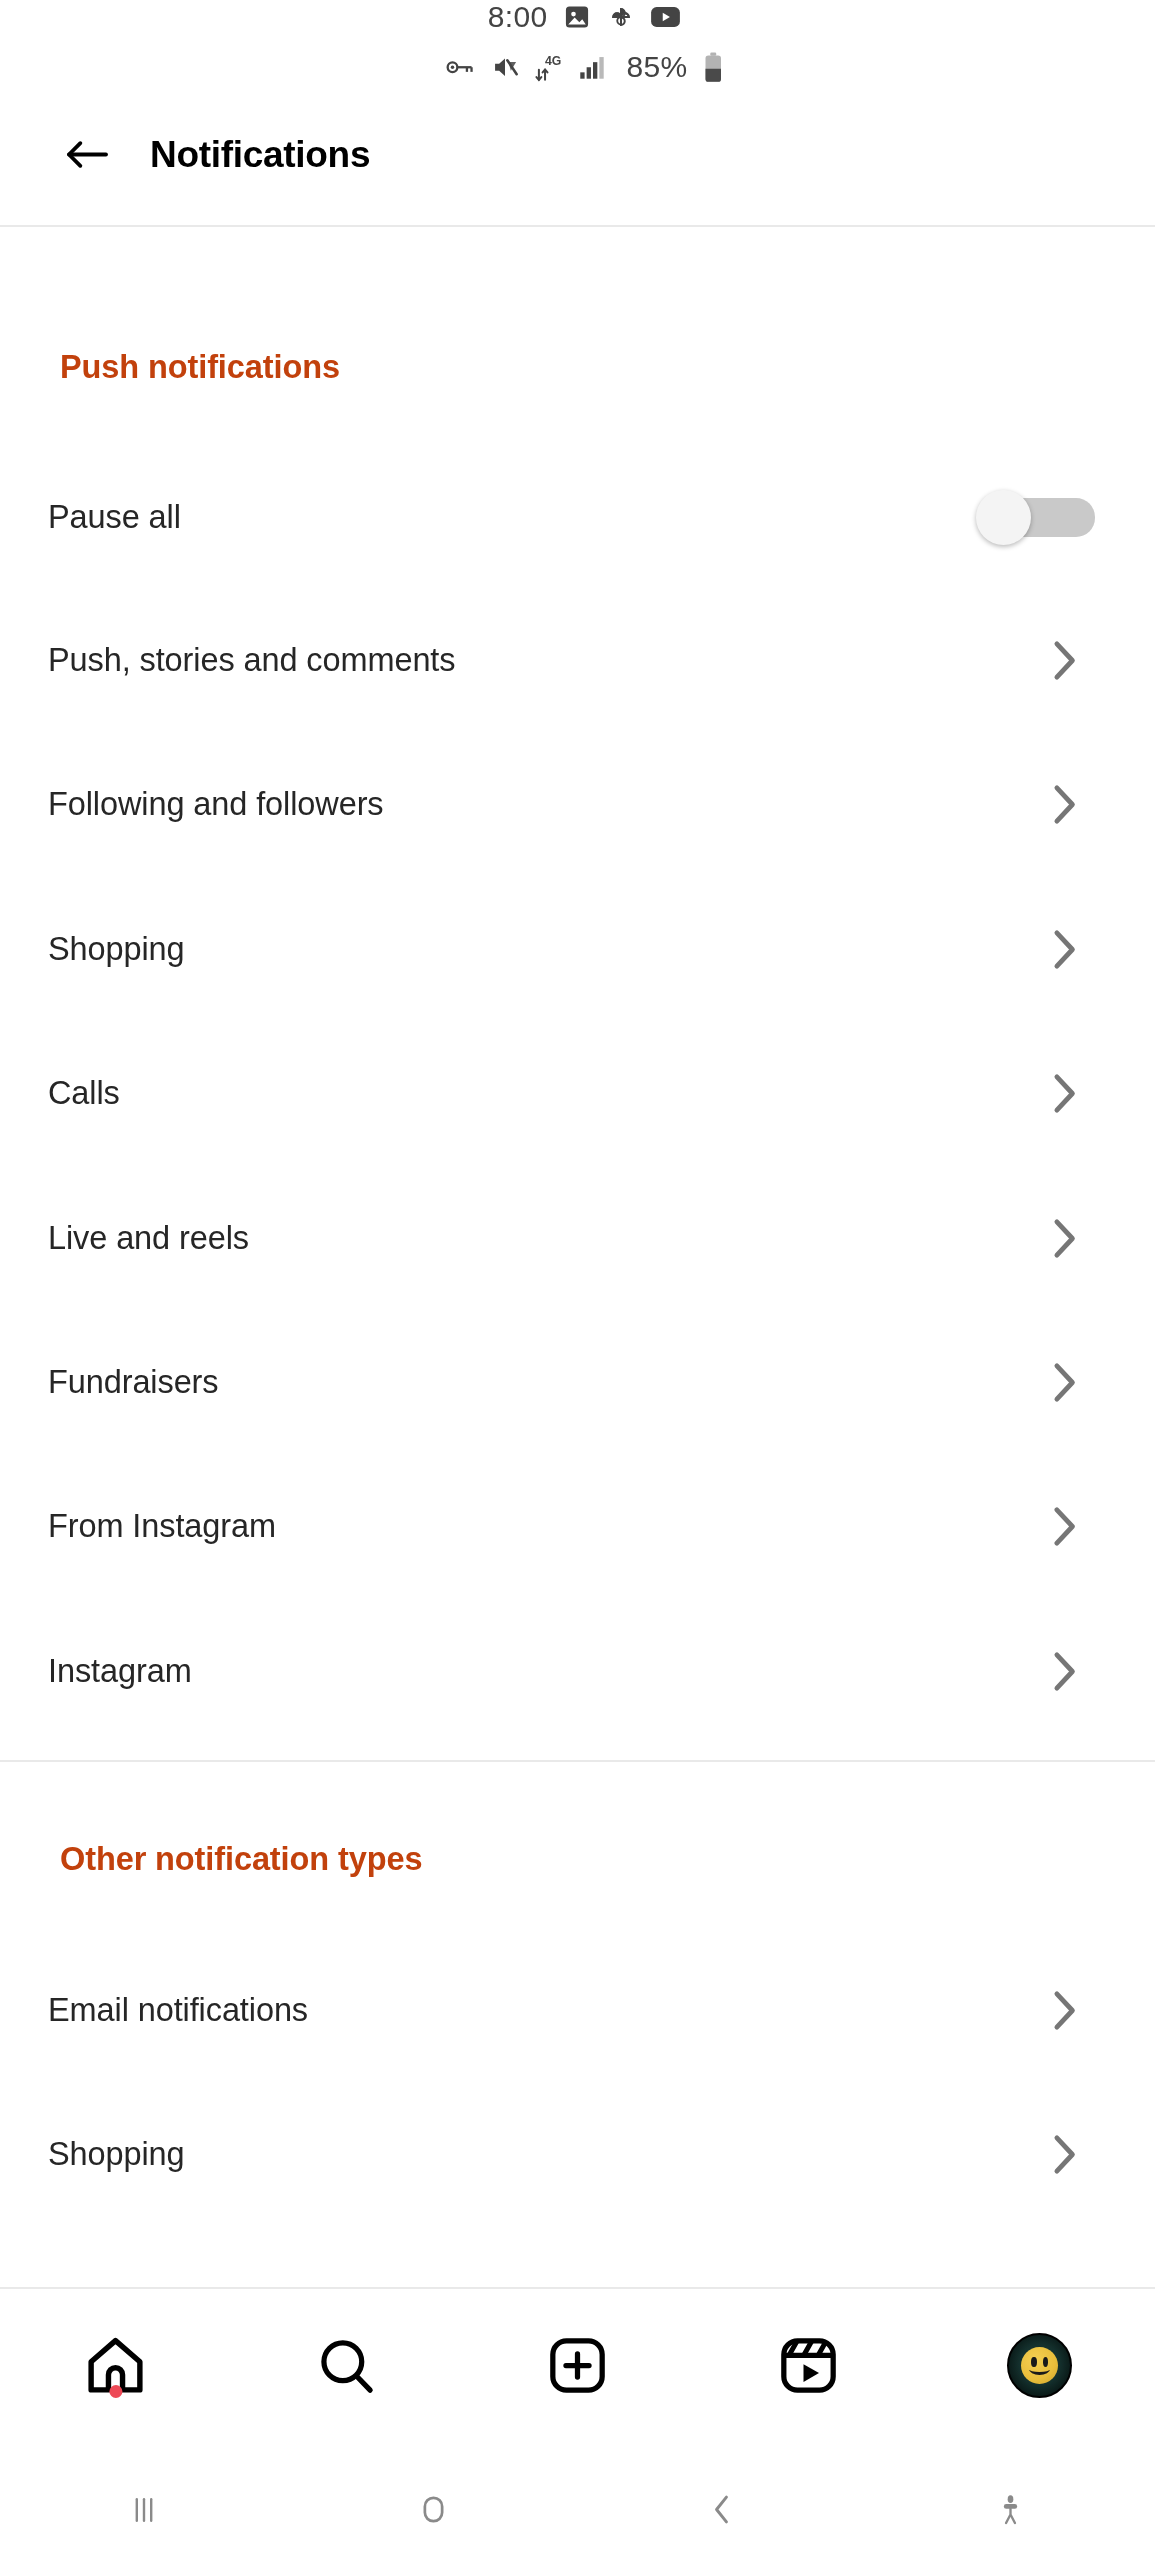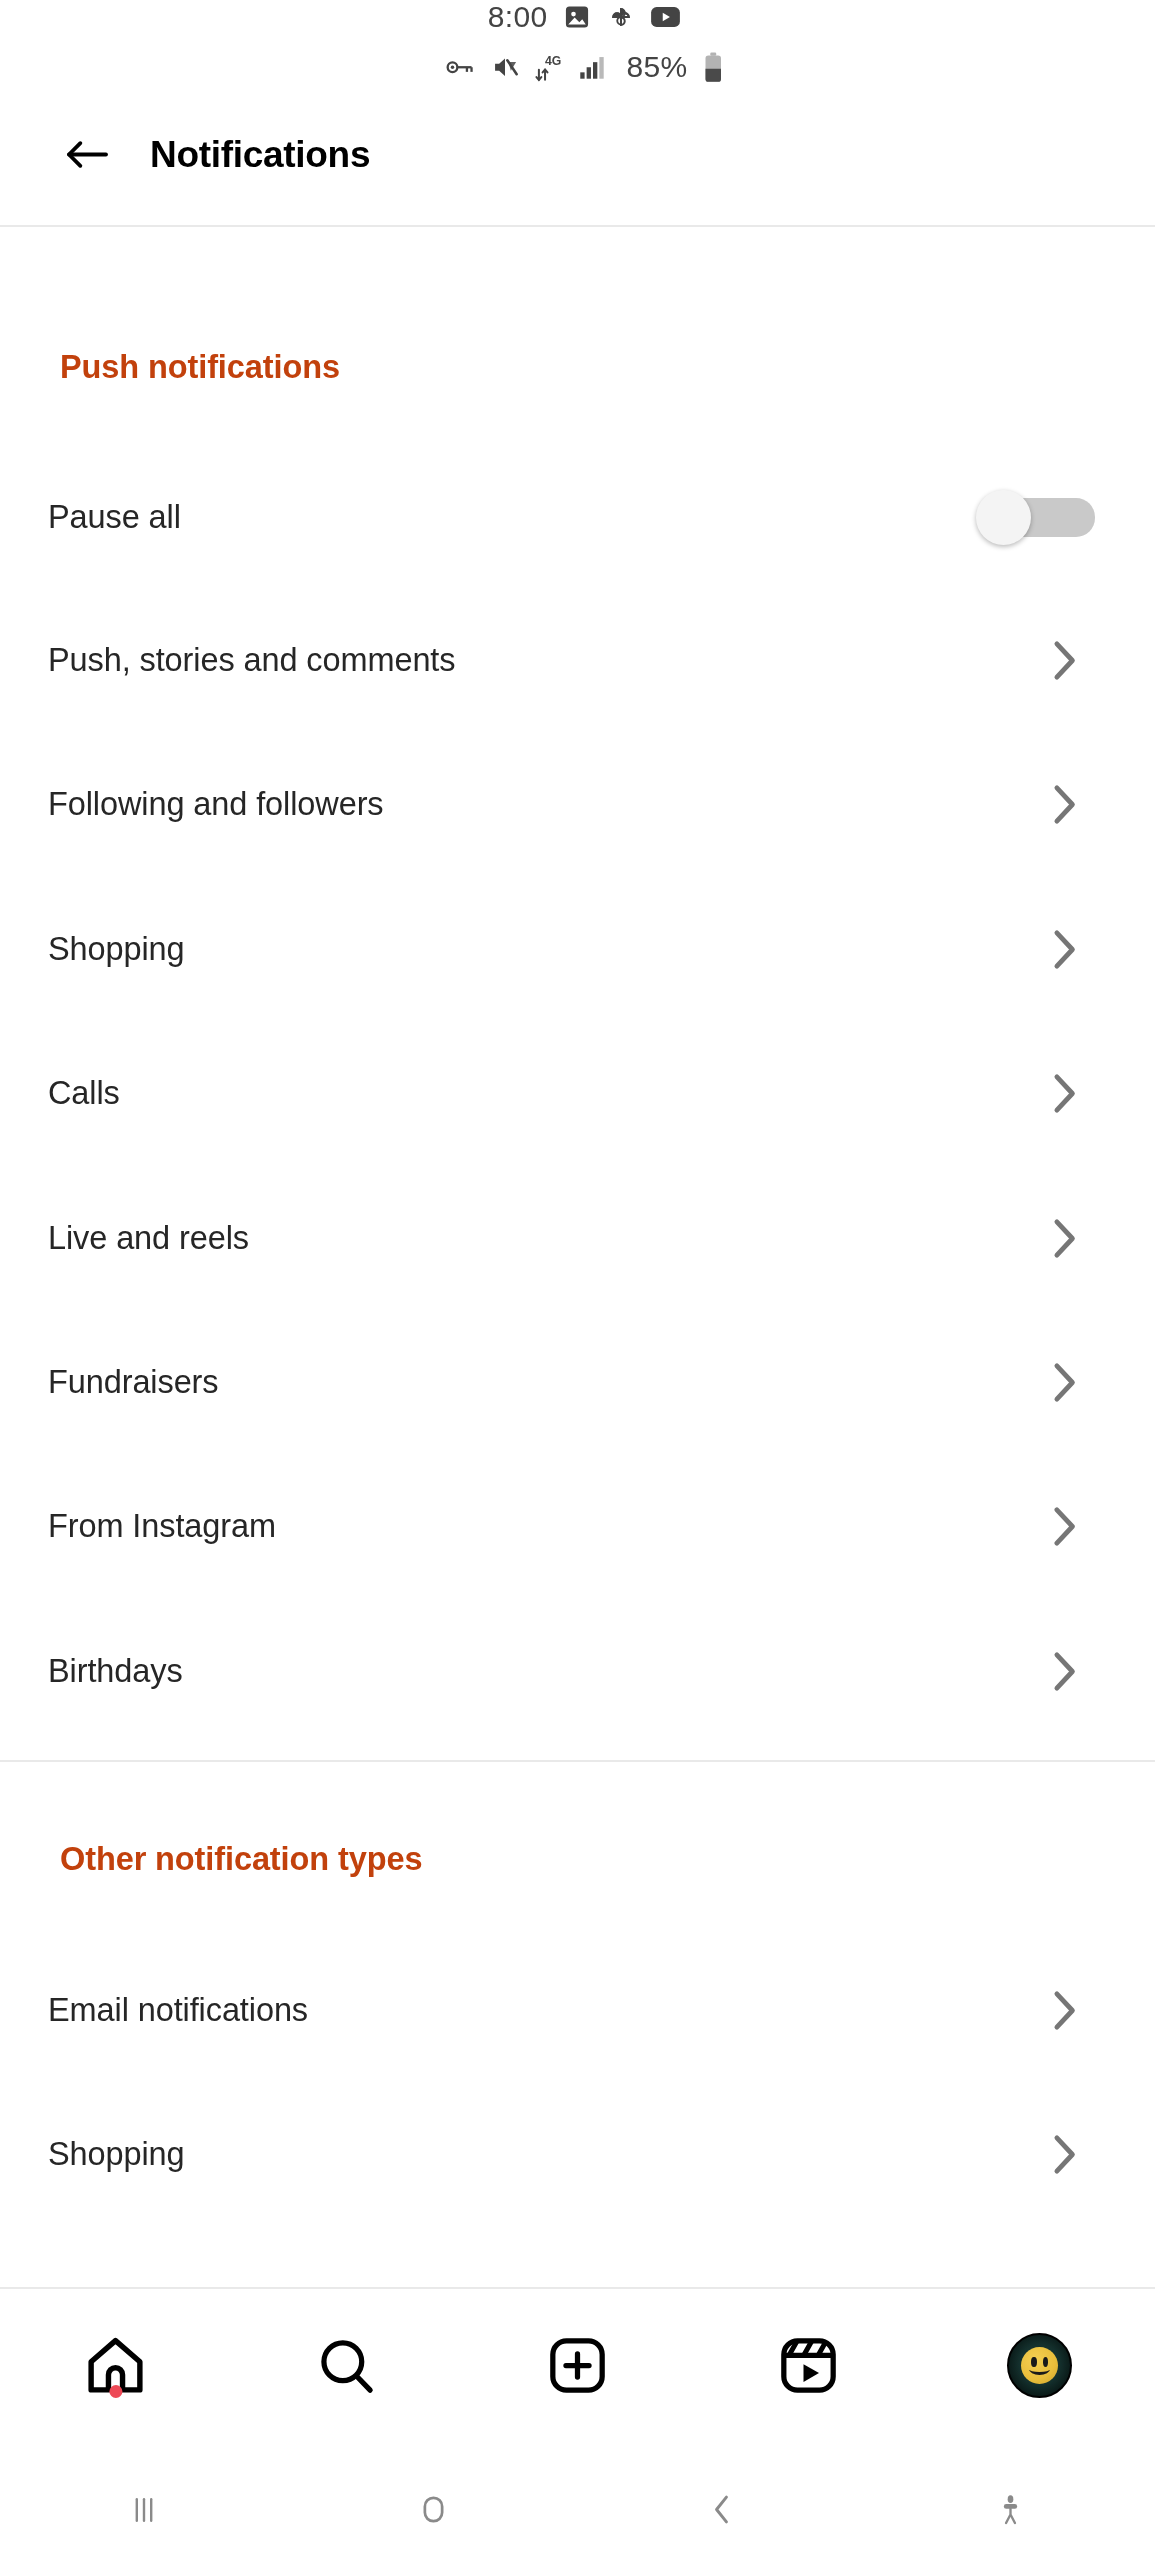--- a/index.html
+++ b/index.html
@@ -260,21 +260,21 @@
 </div>
 
 <div class="row" style="top:1490px">
   <div class="row-label">From Instagram</div>
   <svg class="chev" width="26.5" height="43" viewBox="0 0 22 36">
     <path d="M4 4 L17 18 L4 32" fill="none" stroke="#767676" stroke-width="4" stroke-linecap="round" stroke-linejoin="round"></path>
   </svg>
 </div>
 
 <div class="row" style="top:1635px">
-  <div class="row-label">Birthdays</div>
+  <div class="row-label">Instagram</div>
   <svg class="chev" width="26.5" height="43" viewBox="0 0 22 36">
     <path d="M4 4 L17 18 L4 32" fill="none" stroke="#767676" stroke-width="4" stroke-linecap="round" stroke-linejoin="round"></path>
   </svg>
 </div>
 
 <div class="divider hr-mid"></div>
 
 <div class="section-title" id="sec-other">Other notification types</div>
 
 <div class="row" style="top:1974px">

